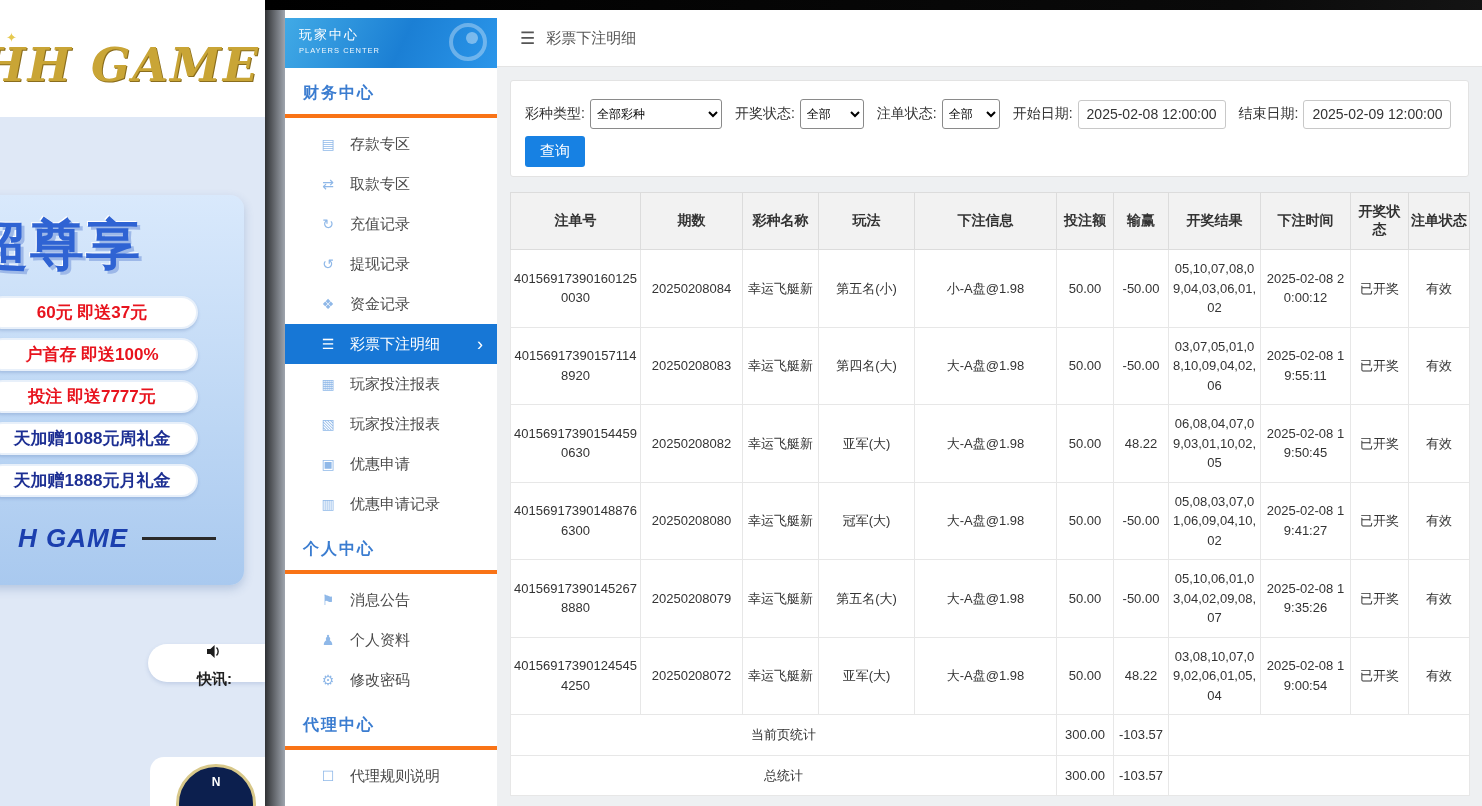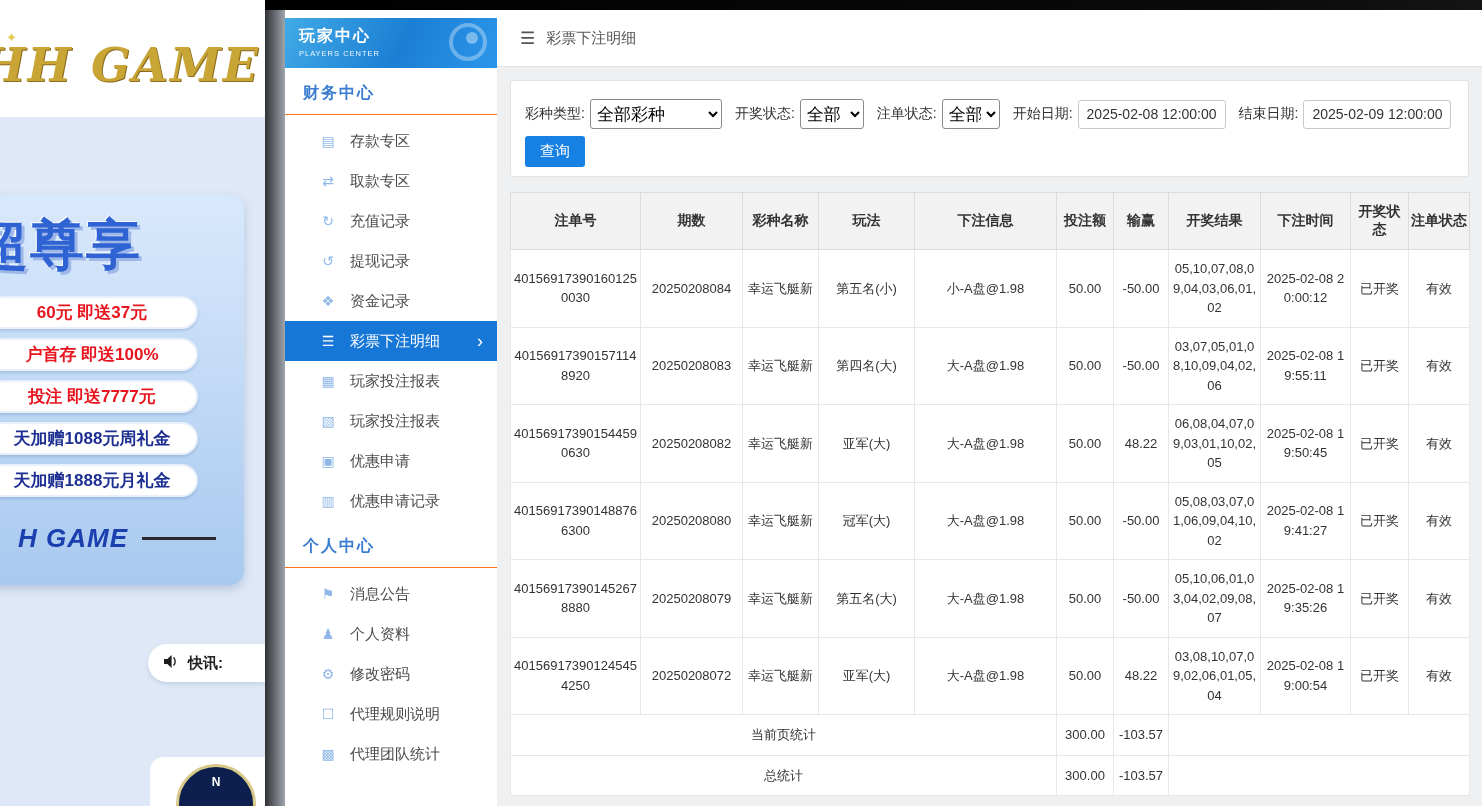--- a/index.html
+++ b/index.html
@@ -19,60 +19,60 @@
   .pill { width:212px; height:33px; line-height:29px; background:#fff; border:2px solid #e8f0fa; border-radius:18px;
           margin-bottom:9px; text-align:center; font-weight:bold; font-size:17px; white-space:nowrap; overflow:hidden;
           box-shadow:0 2px 3px rgba(80,110,170,.25); }
   .pill.red { color:#e8131d; }
   .pill.navy { color:#1d2f93; }
   .promo-footer { margin:26px 0 0 24px; display:flex; align-items:center; }
   .pf-text { font-style:italic; font-weight:bold; font-size:26px; color:#1b3fae; letter-spacing:1px; white-space:nowrap;margin-left:12px; }
   .pf-dash { display:inline-block; width:74px; height:3px; background:#2a2a2a; margin-left:14px; }
   .newsbar { position:absolute; left:148px; top:644px; width:117px; height:38px; background:#fff; border-radius:19px 0 0 19px;
              display:flex; align-items:center; gap:8px; padding-left:16px; font-weight:bold; font-size:15px; color:#222;
-             box-shadow:0 2px 4px rgba(80,110,170,.2); }
+             box-shadow:0 2px 4px rgba(80,110,170,.2);flex-direction:column; }
   .bottom-card { position:absolute; left:150px; top:757px; width:115px; height:49px; background:#fff; border-radius:14px 0 0 0; }
   .bottom-circle { position:absolute; left:26px; top:7px; width:80px; height:80px; border-radius:50%; background:#0c1f4e;
                    border:3px solid #d8c88a; color:#fff; display:flex; justify-content:center; padding-top:8px;
                    font-size:12px; font-weight:bold; }
 
   
   .topbar { position:absolute; left:265px; top:0; width:1217px; height:10px; background:linear-gradient(90deg,#000,#0a0a0a 80%,#141414); z-index:5; }
   .shadow-strip { position:absolute; left:265px; top:0; width:20px; height:806px;
                   background:linear-gradient(90deg, rgba(10,10,10,.82), rgba(40,40,40,.35)); z-index:4; }
 
   
   .sidebar { position:absolute; left:285px; top:10px; width:212px; height:796px; background:#fff; overflow:hidden; z-index:6; }
   .side-header { margin-top:8px; height:50px; position:relative; overflow:hidden; color:#fff; padding:8px 0 0 14px;
                  background:linear-gradient(115deg,#41aae6 0%,#1b7fd4 55%,#2b96ea 100%); }
-  .sh-title { font-size:16px; font-weight:bold; letter-spacing:2px; }
+  .sh-title { font-size:13px; font-weight:normal; letter-spacing:2px; }
   .sh-sub { font-size:7.5px; letter-spacing:1px; opacity:.92; margin-top:2px; }
   .sh-deco { position:absolute; right:6px; top:1px; width:48px; height:48px; opacity:.6; }
   .sh-deco::before { content:""; position:absolute; right:4px; top:4px; width:30px; height:30px; border:4px solid rgba(255,255,255,.55); border-radius:50%; }
   .sh-deco::after { content:""; position:absolute; right:13px; top:13px; width:12px; height:12px; background:rgba(255,255,255,.65); border-radius:50%; }
   .side-section { color:#3a7cd0; font-size:16px; font-weight:bold; letter-spacing:2px; padding:15px 18px 10px;
-                  border-bottom:1px solid #f97316; margin-bottom:6px; }
+                  border-bottom:4px solid #f97316; margin-bottom:6px; }
   .side-item { height:40px; display:flex; align-items:center; padding-left:34px; gap:13px; font-size:15px; color:#4a4a4a; cursor:pointer; }
   .si-icon { color:#8fb8e8; width:18px; text-align:center; font-size:14px; }
   .side-item.active { background:#1777d6; color:#fff; }
   .side-item.active .si-icon { color:#fff; }
   .si-arrow { margin-left:auto; margin-right:14px; font-size:18px; line-height:1; }
 
   
   .content { position:absolute; left:497px; top:10px; width:985px; height:796px; background:#eef0f2; overflow:hidden; z-index:6; }
   .content-header { height:57px; background:#fff; border-bottom:1px solid #e4e4e4; display:flex; align-items:center; gap:11px; padding-left:23px; }
   .burger { color:#555; font-size:17px; cursor:pointer; }
   .ch-title { color:#555; font-size:15px; }
   .content-body { padding:13px; }
 
   .filter-card { background:#fff; border:1px solid #e3e3e3; border-radius:3px; padding:18px 14px 9px; }
   .filter-row { display:flex; align-items:center; flex-wrap:wrap; font-size:14px; color:#333; }
   .flabel { margin:0 5px 0 13px; white-space:nowrap; }
   .flabel:first-child { margin-left:0; }
-  .fsel { height:30px; border:1px solid #8a8a8a; border-radius:3px; background:#fff; font-size:17px; padding:0 2px;
+  .fsel { height:30px; border:1px solid #8a8a8a; border-radius:3px; background:#fff; font-size:12px; padding:0 2px;
           font-family:"Liberation Sans", sans-serif; }
   .w-lottery { width:132px; } .w-status { width:64px; } .w-order { width:58px; }
   .fdate { width:148px; height:29px; border:1px solid #c8c8c8; border-radius:3px; padding:0 8px; font-size:14px; color:#333;
            font-family:"Liberation Sans", sans-serif; }
   .filter-actions { margin-top:7px; }
   .btn-query { background:#1781e3; color:#fff; border:none; border-radius:3px; padding:6px 15px; font-size:15px; cursor:pointer;
                font-family:"Liberation Sans", sans-serif; }
 
   table.bets { width:100%; margin-top:15px; border-collapse:collapse; background:#fff; table-layout:fixed; color:#333; }
   table.bets th { background:#f2f2f2; border:1px solid #dcdcdc; padding:10px 2px; font-size:14px; font-weight:bold; }
@@ -181,20 +181,21 @@
           <span>消息公告</span>
         </div>
         <div class="side-item">
           <span class="si-icon">♟</span>
           <span>个人资料</span>
         </div>
         <div class="side-item">
           <span class="si-icon">⚙</span>
           <span>修改密码</span>
         </div>
+        <div class="side-section">代理中心</div>
         <div class="side-item">
           <span class="si-icon">☐</span>
           <span>代理规则说明</span>
         </div>
         <div class="side-item">
           <span class="si-icon">▩</span>
           <span>代理团队统计</span>
         </div>
       </nav>
   </aside>

